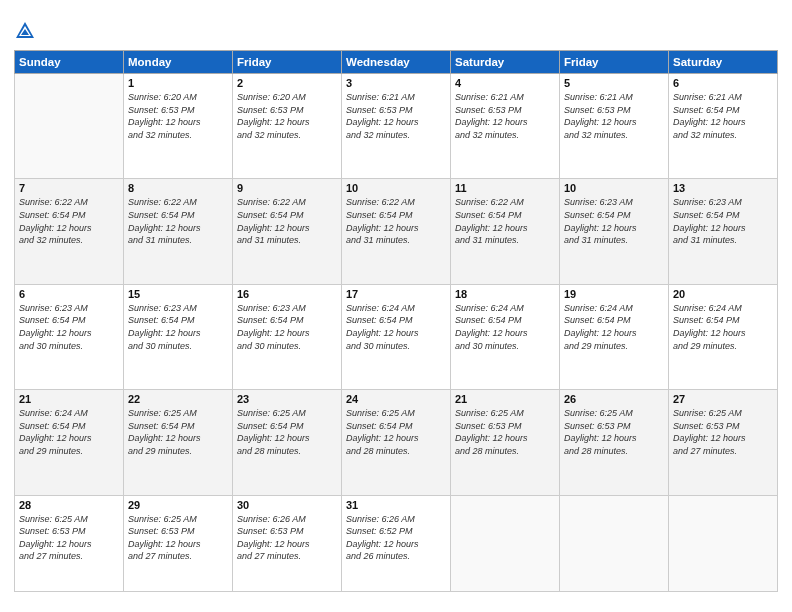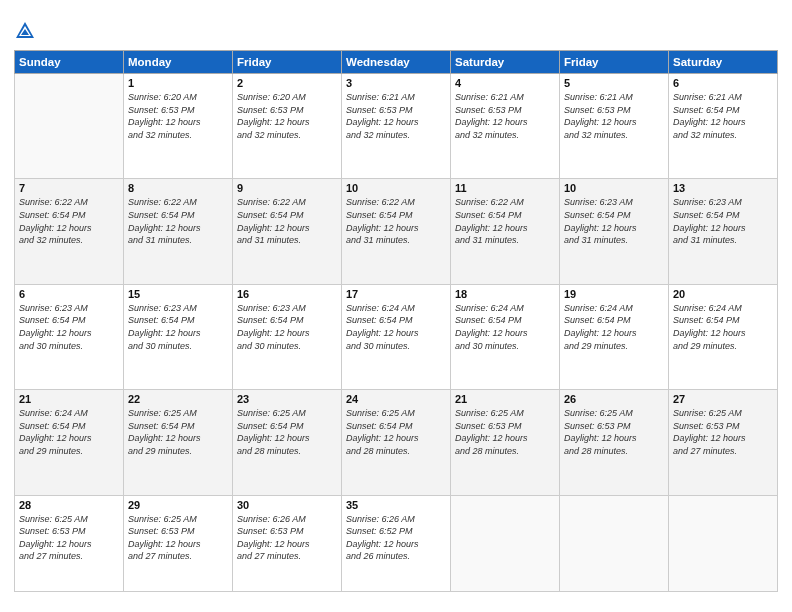--- a/index.html
+++ b/index.html
@@ -269,21 +269,21 @@
           </td>
           <td>
             <span class="day-number">29</span>
             <div class="day-info">Sunrise: 6:25 AM<br>Sunset: 6:53 PM<br>Daylight: 12 hours<br>and 27 minutes.</div>
           </td>
           <td>
             <span class="day-number">30</span>
             <div class="day-info">Sunrise: 6:26 AM<br>Sunset: 6:53 PM<br>Daylight: 12 hours<br>and 27 minutes.</div>
           </td>
           <td>
-            <span class="day-number">35</span>
+            <span class="day-number">31</span>
             <div class="day-info">Sunrise: 6:26 AM<br>Sunset: 6:52 PM<br>Daylight: 12 hours<br>and 26 minutes.</div>
           </td>
           <td class="empty-cell"></td>
           <td class="empty-cell"></td>
           <td class="empty-cell"></td>
         </tr>
       </tbody>
   </table>
 </div>
 

